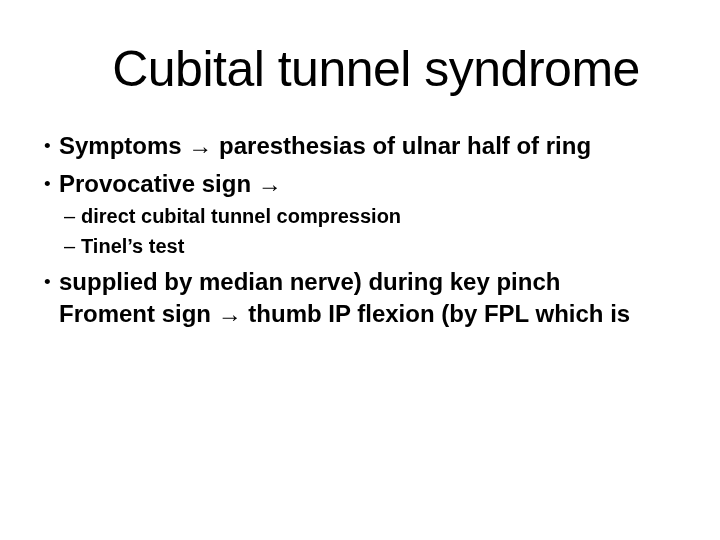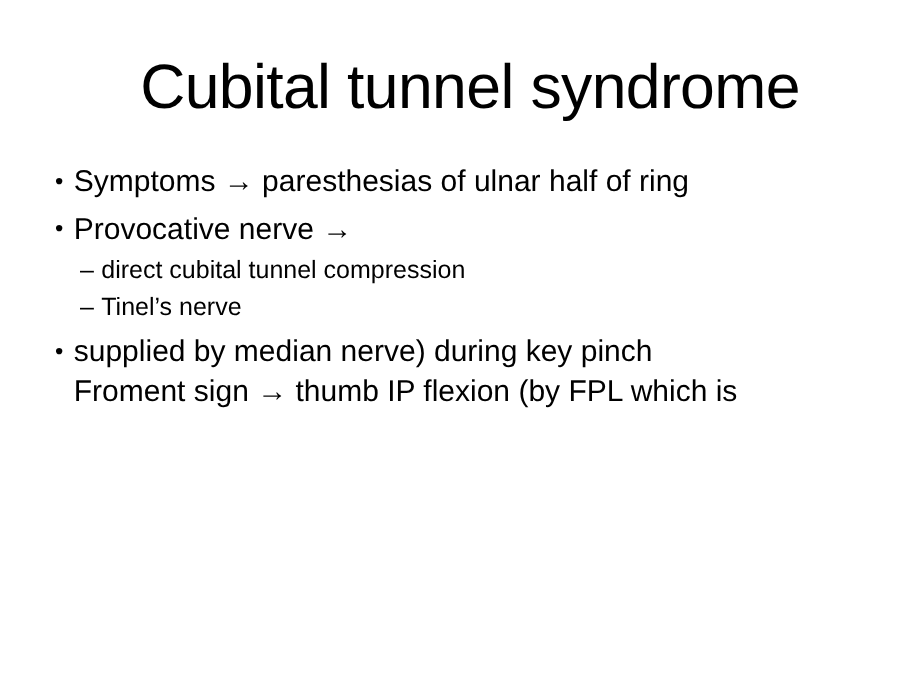--- a/index.html
+++ b/index.html
@@ -50,54 +50,54 @@
     line-height: 32px;
   }
   .level2 {
     font-size: 20px;
     line-height: 27px;
     padding-left: 20px;
   }
   .level2 .marker {
     flex: 0 0 17px;
   }
-  .text { flex: 1 1 auto; }
+  .text { flex: 1 1 auto; font-weight: bold; }
   .line {
     display: block;
     white-space: nowrap;
   }
 </style>
 </head>
 <body>
 
 <div class="slide">
   <div class="title">Cubital tunnel syndrome</div>
   <div class="bullet-list">
       <div class="bullet level1">
         <span class="marker">•</span>
         <span class="text">
           <span class="line">Symptoms → paresthesias of ulnar half of ring</span>
         </span>
       </div>
       <div class="bullet level1">
         <span class="marker">•</span>
         <span class="text">
-          <span class="line">Provocative nerve →</span>
+          <span class="line">Provocative sign →</span>
         </span>
       </div>
       <div class="bullet level2">
         <span class="marker">–</span>
         <span class="text">
           <span class="line">direct cubital tunnel compression</span>
         </span>
       </div>
       <div class="bullet level2">
         <span class="marker">–</span>
         <span class="text">
-          <span class="line">Tinel’s nerve</span>
+          <span class="line">Tinel’s test</span>
         </span>
       </div>
       <div class="bullet level1">
         <span class="marker">•</span>
         <span class="text">
           <span class="line">supplied by median nerve) during key pinch</span>
           <span class="line">Froment sign → thumb IP flexion (by FPL which is</span>
         </span>
       </div>
     </div>

